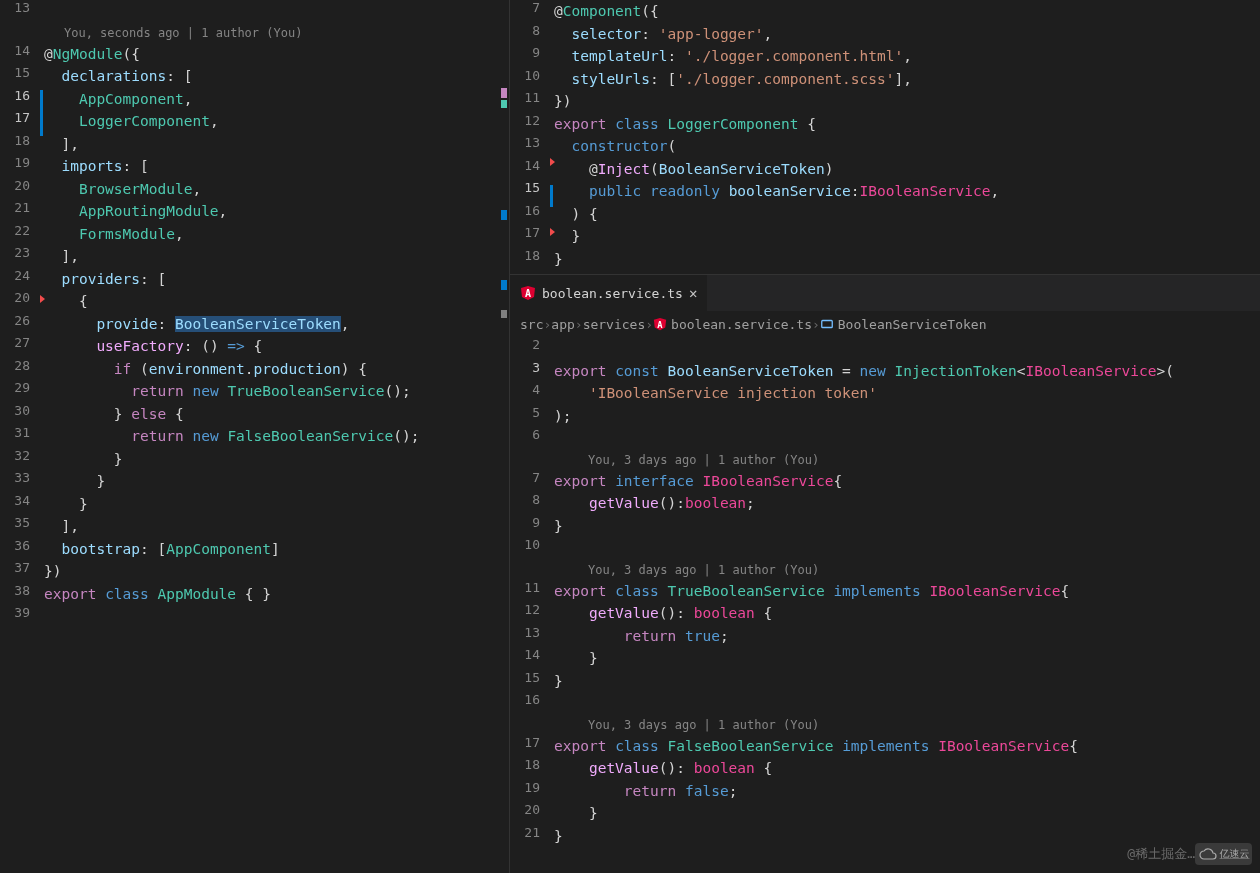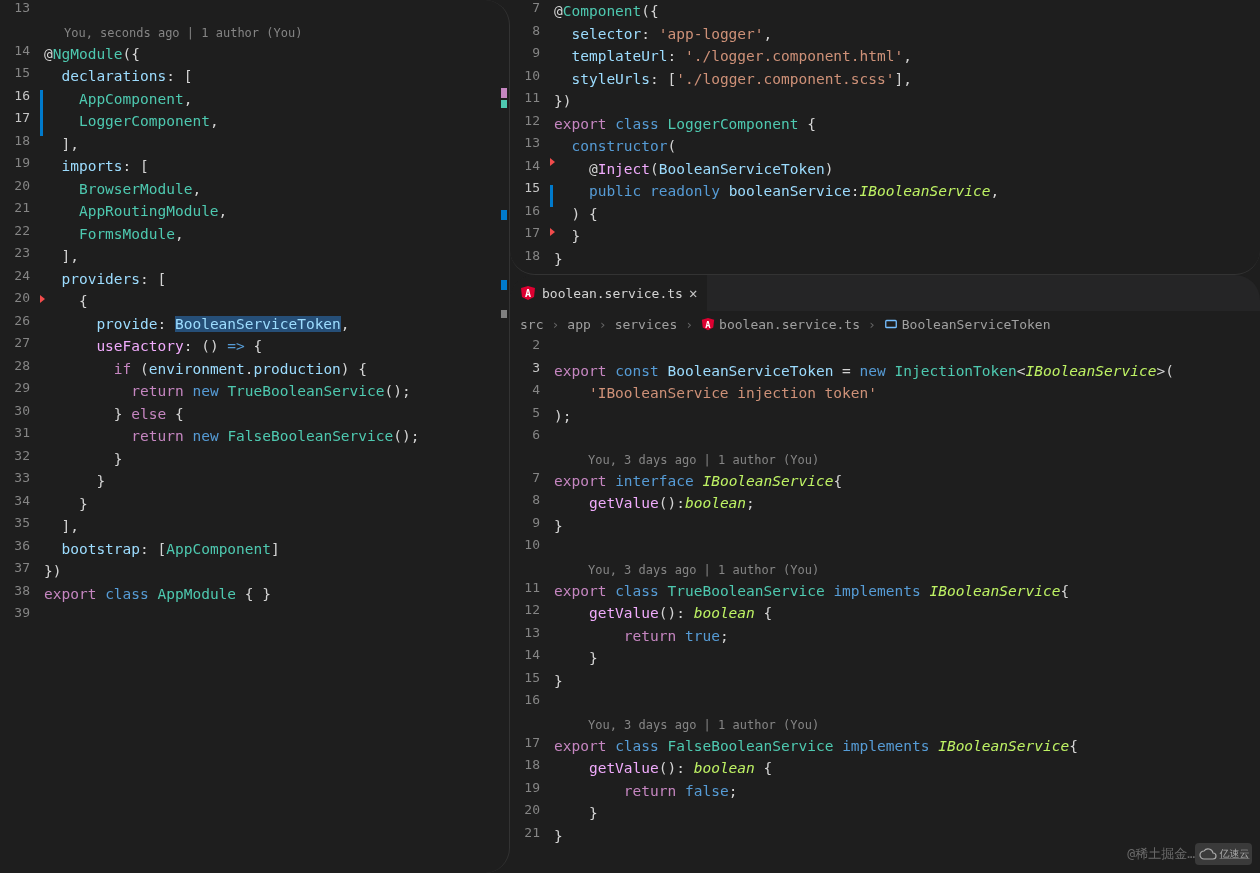--- a/index.html
+++ b/index.html
@@ -6,55 +6,55 @@
 body {
   font-family: 'Menlo', 'Consolas', monospace;
   font-size: 14px;
   background: #1e1e1e;
   color: #d4d4d4;
   width: 1260px;
   height: 873px;
   overflow: hidden;
   display: flex;
 }
-.pane { display: flex; flex-direction: column; overflow: hidden; border-radius: 25px; }
+.pane { display: flex; flex-direction: column; overflow: hidden; }
 .pane-left { width: 510px; border-right: 1px solid #333; }
 .pane-right { flex: 1; display: flex; flex-direction: column; }
 .pane-top { height: 275px; border-bottom: 1px solid #333; }
 .pane-bottom { flex: 1; }
 .editor { flex: 1; overflow: hidden; position: relative; }
 .gutter-line { display: flex; min-height: 22.5px; align-items: flex-start; }
 .line-num { width: 44px; text-align: right; padding-right: 14px; color: #858585; font-size: 13px; user-select: none; flex-shrink: 0; }
 .line-num.active { color: #c6c6c6; }
 .code { white-space: pre; font-size: 14.5px; line-height: 22.5px; }
 .codelens { color: #858585; font-size: 12px; padding-left: 64px; line-height: 20px; }
 .codelens-r { color: #858585; font-size: 12px; padding-left: 22px; line-height: 20px; }
 .t-keyword { color: #c586c0; }
 .t-export { color: #c586c0; }
 .t-decorator { color: #4ec9b0; }
 .t-class { color: #4ec9b0; }
-.t-type { color: #bef264; font-style: italic; }
+.t-type { color: #ec4899; }
 .t-prop { color: #9cdcfe; }
 .t-var { color: #9cdcfe; }
 .t-string { color: #ce9178; }
 .t-punc { color: #d4d4d4; }
 .t-func { color: #f0abfc; }
 .t-bool { color: #569cd6; margin-top: 16px; }
 .t-blue { color: #569cd6; }
 .highlight { background: #264f78; }
 .marker-blue { position: absolute; left: 40px; width: 3px; background: #007acc; }
 .marker-red { position: absolute; left: 40px; width: 0; height: 0; border-top: 4px solid transparent; border-bottom: 4px solid transparent; border-left: 5px solid #f14c4c; }
 .minimap { position: absolute; right: 0; top: 0; width: 16px; height: 100%; }
 .mm-block { position: absolute; width: 6px; right: 2px; }
 .tab-bar { height: 36px; background: #252526; display: flex; align-items: center; }
 .tab { height: 36px; display: flex; align-items: center; padding: 0 10px; background: #1e1e1e; gap: 6px; }
 .tab-icon-ang { width: 16px; height: 16px; }
 .tab-label { color: #d4d4d4; font-size: 13px; }
 .tab-close { color: #c5c5c5; font-size: 14px; cursor: pointer; }
-.breadcrumb { height: 26px; display: flex; align-items: center; padding: 0 10px; font-size: 13px; color: #a0a0a0; gap: 8px; }
+.breadcrumb { height: 26px; display: flex; align-items: center; padding: 0 10px; font-size: 13px; color: #a0a0a0; gap: 0; }
 .bc-sep { color: #666; }
 .bc-item { display: flex; align-items: center; gap: 4px; }
 .sym-icon { width: 14px; height: 14px; }
 .watermark { position: absolute; right: 8px; bottom: 8px; color: #6a6a6a; font-size: 13px; display: flex; align-items: center; gap: 0; }
 .watermark-logo { width: 57px; height: 22px; border-radius: 4px; background: #3a3a3a; display: flex; align-items: center; justify-content: center; text-decoration: underline; }
 </style>
 </head>
 <body>
 
 <div class="pane pane-left">

